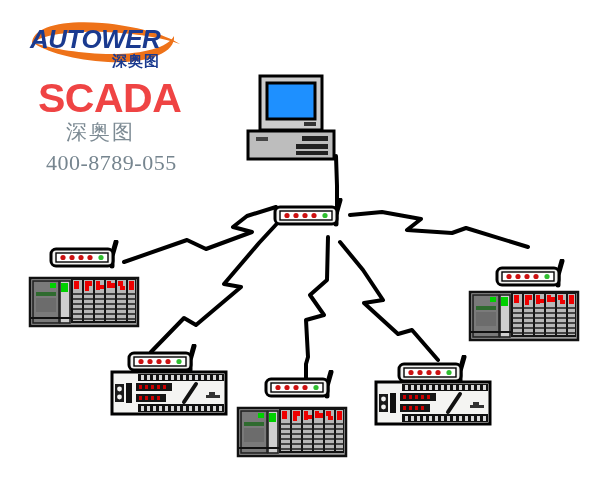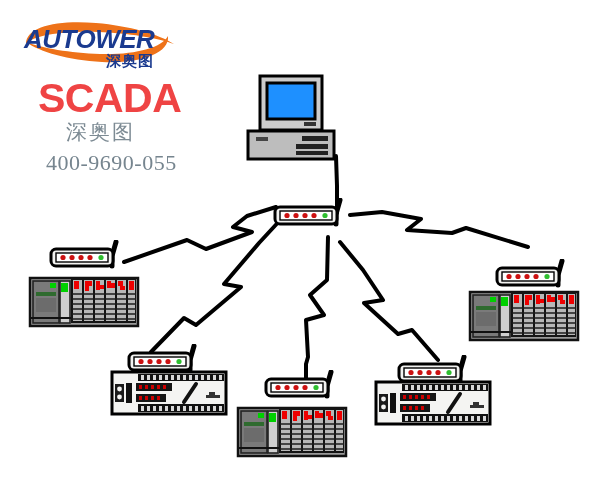--- a/index.html
+++ b/index.html
@@ -5,21 +5,21 @@
   html,body{margin:0;padding:0;background:#ffffff;}
   body{
     width:600px;height:480px;position:relative;overflow:hidden;
     font-family:"Liberation Sans","DejaVu Sans",sans-serif;
     background:#ffffff;
   }
   #stage{position:absolute;inset:0;width:600px;height:480px;}
   #wires{position:absolute;left:0;top:0;width:600px;height:480px;}
 
   
-  .brand{position:absolute;left:18px;top:14px;width:180px;}
+  .brand{position:absolute;left:24px;top:14px;width:180px;}
   .logo-wrap{position:relative;width:170px;height:56px;}
   .logo-svg{position:absolute;left:0;top:0;}
   .scada-title{
     position:absolute;left:38px;top:78px;
     font-family:"Liberation Sans","DejaVu Sans",sans-serif;
     font-weight:bold;font-size:41px;letter-spacing:-0.5px;
     color:#ef4444;line-height:1;
   }
   .cn-name{
     position:absolute;left:66px;top:122px;
@@ -55,21 +55,21 @@
         <path d="M8 30 C8 12, 40 6, 78 9 C112 12, 140 20, 156 30 C140 24, 110 19, 80 18 C46 17, 16 21, 8 30 Z" fill="#ee7219"></path>
         <path d="M150 22 C152 40, 120 50, 84 48 C50 46, 22 38, 8 28 C24 34, 52 39, 82 40 C116 41, 144 34, 150 22 Z" fill="#ee7219"></path>
         <text x="6" y="34" font-family="Liberation Sans, DejaVu Sans, sans-serif" font-size="26" font-weight="bold" font-style="italic" fill="#1a3a8f" letter-spacing="-0.5">AUTOWER</text>
         <text x="88" y="52" font-family="DejaVu Sans, sans-serif" font-size="15" font-weight="bold" fill="#1a3a8f" letter-spacing="1">深奥图</text>
       </svg>
     </div>
   </div>
 
   <div class="scada-title">SCADA</div>
   <div class="cn-name">深奥图</div>
-  <div class="phone">400-9690-055</div>
+  <div class="phone">400-8789-055</div>
 
   <svg id="wires" viewBox="0 0 600 480">
     <g fill="none" stroke="#000000" stroke-width="4" stroke-linecap="round" stroke-linejoin="round">
 
       <path d="M337 213 L337 186 L336 156"></path>
 
       <path d="M276 207 L247 216 L233 227 L252 232 L206 249 L187 240 L124 262"></path>
 
       <path d="M284 216 L259 243 L224 284 L241 287 L196 325 L184 318 L151 352"></path>
 

